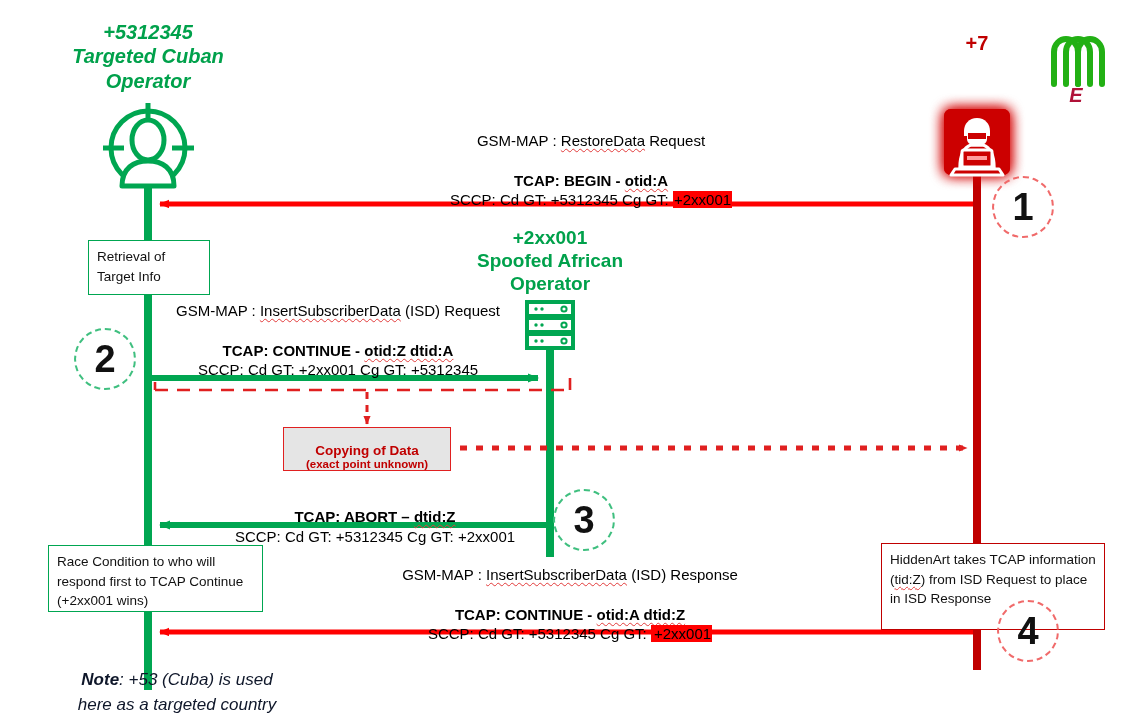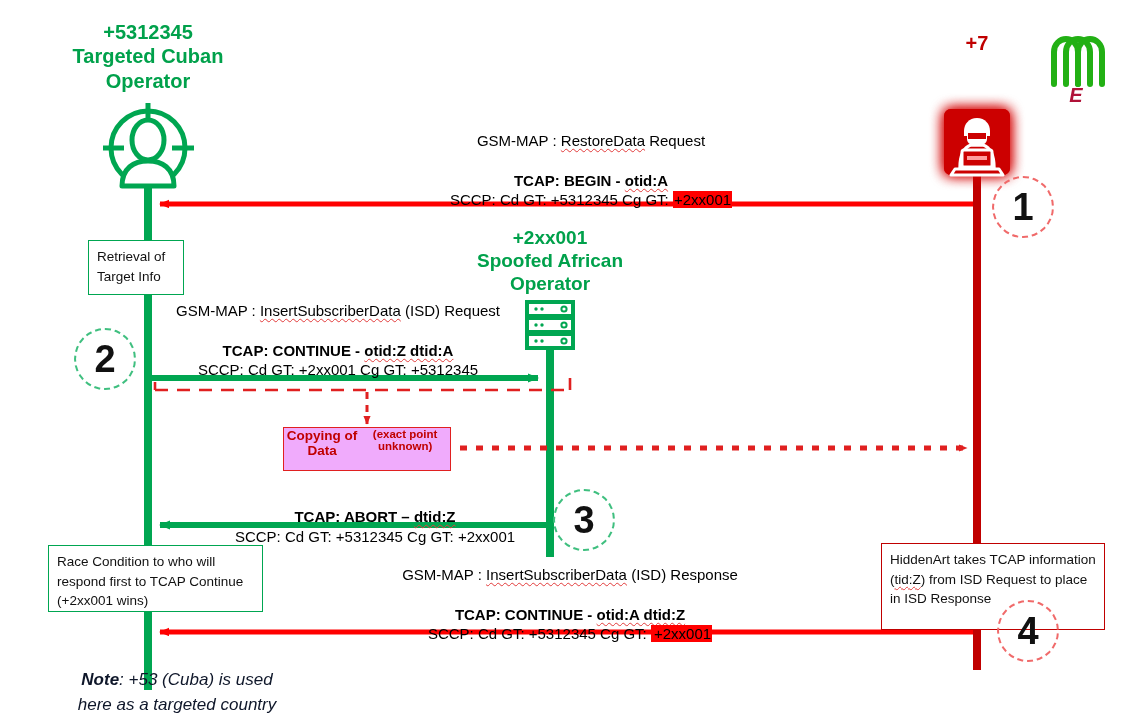--- a/index.html
+++ b/index.html
@@ -21,23 +21,23 @@
   .hl{background:#ff0000;color:#000;padding:0 1px;}
   .sq{ text-decoration: underline; text-decoration-style: wavy;
        text-decoration-color:#e23b3b; text-underline-offset:2px;
        text-decoration-thickness:1px;}
 
   
   .boxnote{position:absolute;background:#fff;font-size:13.5px;line-height:1.45;
            padding:6px 8px;box-sizing:border-box;color:#111;}
   .box-green{border:1.6px solid #00a651;}
   .box-red{border:1.6px solid #c00000;}
-  .copybox{position:absolute;border:1.5px solid #e02020;background:#f0abfc;
+  .copybox{position:absolute;border:1.5px solid #e02020;background:#e5e5e5;
            box-sizing:border-box;text-align:center;color:#c00000;
-           display:flex;flex-direction:row;justify-content:flex-start;}
+           display:flex;flex-direction:column;justify-content:flex-end;}
   .copybox .t1{font-weight:bold;font-size:13.5px;}
   .copybox .t2{font-weight:bold;font-size:11.5px;}
 
   
   .step{position:absolute;width:62px;height:62px;border-radius:50%;
         display:flex;align-items:center;justify-content:center;
         font-size:38px;font-weight:bold;color:#111;box-sizing:border-box;
         font-family:"Liberation Sans",sans-serif;}
   .step-red{border:2px dashed #f06a6a;}
   .step-green{border:2px dashed #3fbf7f;}
@@ -155,21 +155,21 @@
       <path d="M14,63 L58,63 L62,69 L10,69 Z" fill="#cc0000" stroke="#fff" stroke-width="3" stroke-linejoin="round"></path>
     </g>
 
     <g transform="translate(1048,34)">
       <path d="M6,50 L6,18 C6,10 12,5 18,5 C24,5 30,10 30,18 L30,50" fill="none" stroke="#22b014" stroke-width="6" stroke-linecap="round"></path>
       <path d="M18,50 L18,18 C18,10 24,5 30,5 C36,5 42,10 42,18 L42,50" fill="none" stroke="#22b014" stroke-width="6" stroke-linecap="round"></path>
       <path d="M30,50 L30,18 C30,10 36,5 42,5 C48,5 54,10 54,18 L54,50" fill="none" stroke="#22b014" stroke-width="6" stroke-linecap="round"></path>
     </g>
   </svg>
 
-  <div class="actor-title actor-green" style="left:48px;top:20px;width:200px;font-size:20px;">
+  <div class="actor-title actor-green" style="left:48px;top:20px;width:200px;font-size:20px;font-style:italic;">
     <div>+5312345</div>
     <div>Targeted Cuban</div>
     <div>Operator</div>
   </div>
 
   <div class="actor-title actor-green" style="left:450px;top:226px;width:200px;font-size:19px;">
     <div>+2xx001</div>
     <div>Spoofed African</div>
     <div>Operator</div>
   </div>
@@ -197,21 +197,21 @@
     <div class="l2"><span>TCAP: ABORT – </span><span class="sq">dtid:Z</span></div>
     <div class="l3"><span>SCCP: Cd GT: +5312345 Cg GT: +2xx001</span></div>
   </div>
 
   <div class="msg" style="left:375px;top:565px;width:390px;">
     <div class="l1"><span>GSM-MAP : </span><span class="sq">InsertSubscriberData</span><span> (ISD) Response</span></div>
     <div class="l2"><span>TCAP: CONTINUE - </span><span class="sq">otid:A dtid:Z</span></div>
     <div class="l3"><span>SCCP: Cd GT: +5312345 Cg GT: </span><span class="hl"></span><span class="hl">+2xx001</span></div>
   </div>
 
-  <div class="boxnote box-green" style="left:88px;top:240px;width:96px;height:55px;">
+  <div class="boxnote box-green" style="left:88px;top:240px;width:122px;height:55px;">
     <span style="white-space:pre-line">Retrieval of
 Target Info</span>
   </div>
 
   <div class="copybox" style="left:283px;top:427px;width:168px;height:44px;">
     <div class="t1">Copying of Data</div>
     <div class="t2">(exact point unknown)</div>
   </div>
 
   <div class="boxnote box-green" style="left:48px;top:545px;width:215px;height:67px;">

